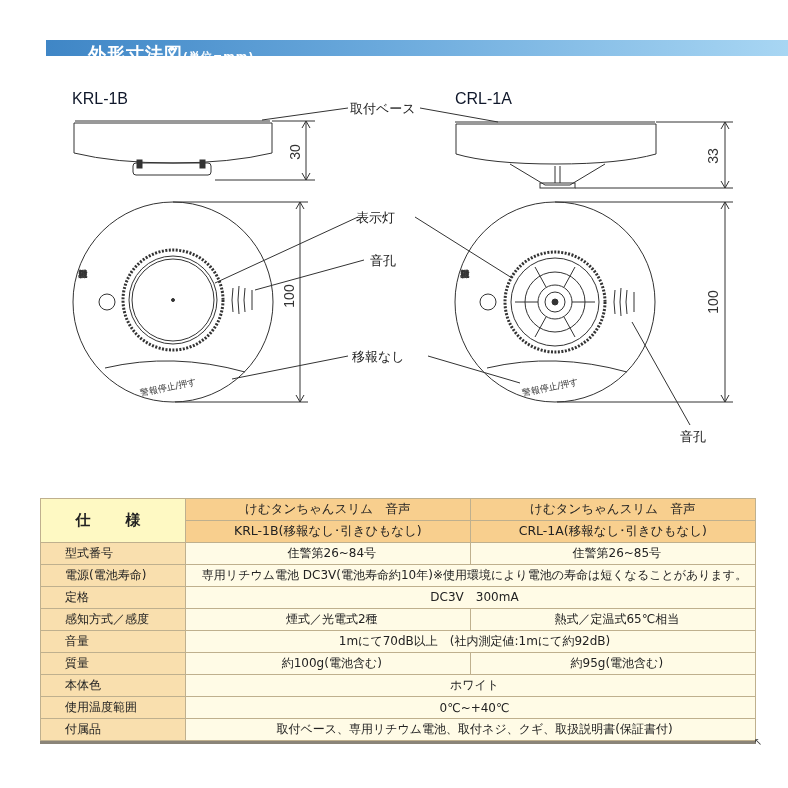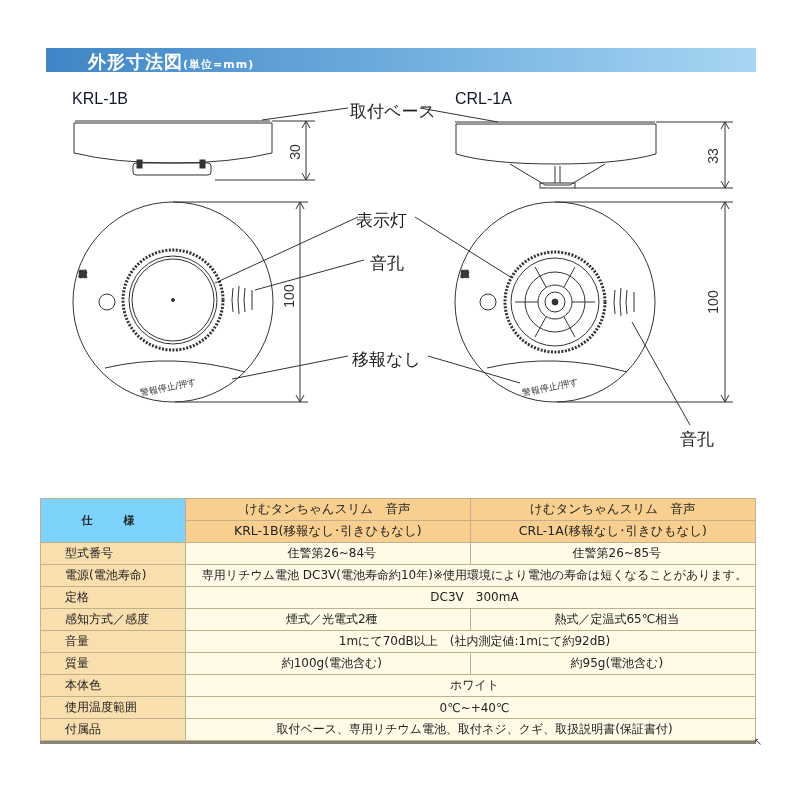--- a/index.html
+++ b/index.html
@@ -1,31 +1,31 @@
 <!DOCTYPE html>
 <html><head>
 <meta charset="utf-8">
 <style>
   html, body { margin:0; padding:0; background:#ffffff; }
   body { width:788px; height:788px; position:relative; overflow:hidden;
          font-family:"DejaVu Sans","Liberation Sans",sans-serif; color:#333; }
-  .banner { position:absolute; left:46px; top:48px; width:710px; height:24px;
-            background:linear-gradient(to right,#3f86c6 0%,#6aa9dc 45%,#a8d6f3 100%); }
+  .banner { position:absolute; left:46px; top:40px; width:710px; height:16px;
+            background:linear-gradient(to right,#3f86c6 0%,#6aa9dc 45%,#a8d6f3 100%);padding-left:32px; }
   .banner .title { position:absolute; left:42px; top:2px; color:#fff; font-size:18px; font-weight:bold; letter-spacing:1px; white-space:nowrap; }
   .banner .unit { font-size:11px; font-weight:bold; }
   .diagram { position:absolute; left:0; top:0; width:788px; height:470px; }
   .model-label { position:absolute; font-size:16px; color:#0f172a; font-family:"Liberation Sans",sans-serif; }
-  .callout { position:absolute; font-size:17px; color:#222; white-space:nowrap; }
+  .callout { position:absolute; font-size:13px; color:#222; white-space:nowrap; }
 
   table.spec { position:absolute; left:40px; top:498px; width:716px; border-collapse:collapse;
                font-size:12px; color:#222; }
   table.spec td { border:1px solid #bfb08e; height:21px; padding:0 4px; text-align:center; white-space:nowrap; }
   table.spec td.rowh { background:#f9dfae; text-align:left; width:116px; padding-left:24px; }
   table.spec td.val { background:#fffbe6;padding-left:12px; }
-  table.spec td.head-main { background:#7dd3fc; font-size:11px; font-weight:bold; letter-spacing:10px; width:116px; }
+  table.spec td.head-main { background:#fef9c3; font-size:15px; font-weight:bold; letter-spacing:10px; width:116px; }
   table.spec td.head-col { background:#f8cf8e; font-size:12.5px;margin-left:20px; }
   .table-shadow { position:absolute; left:40px; top:741px; width:716px; height:3px; background:#8a8478; }
   .cursor { position:absolute; left:754px; top:736px; font-size:10px; color:#333; }
 </style>
 </head>
 <body>
 
 <div class="banner">
   <div class="title"><span>外形寸法図</span><span class="unit">(単位=mm)</span></div>
 </div>

